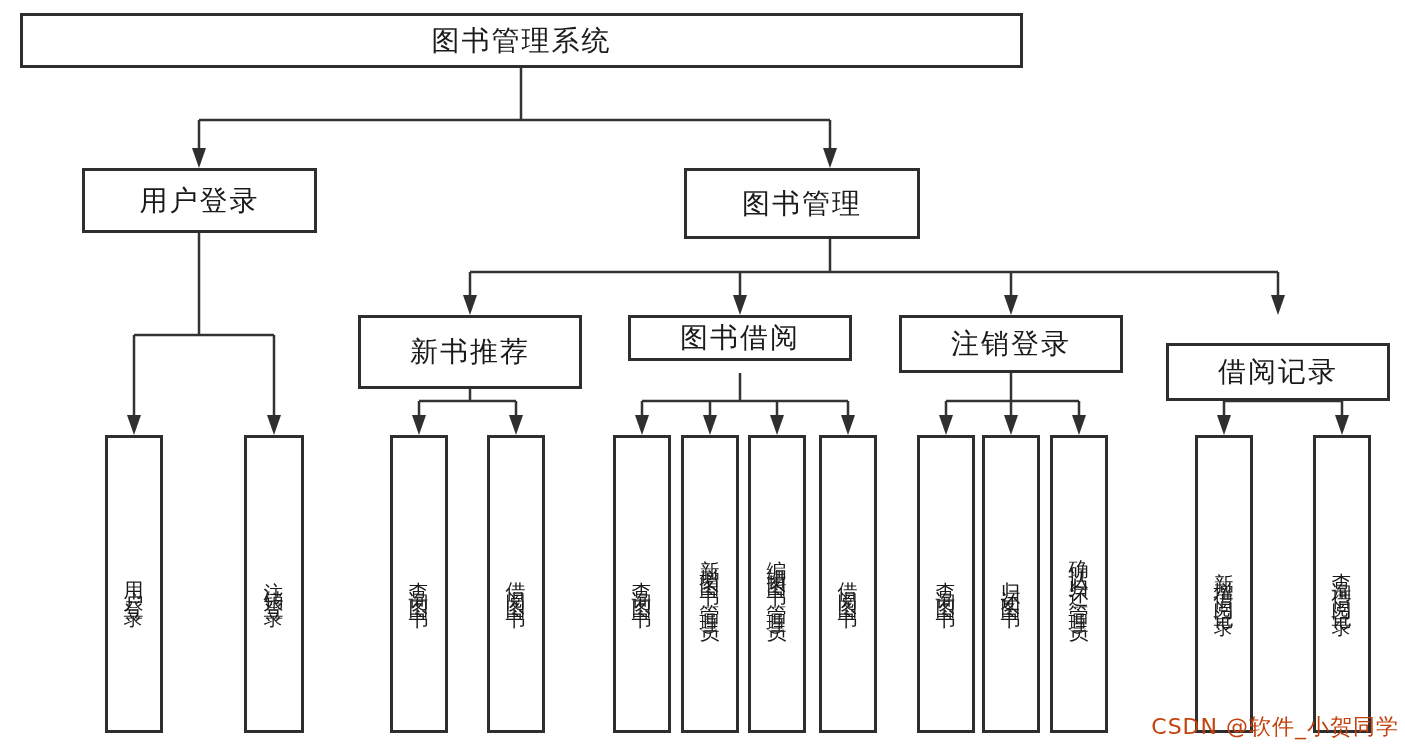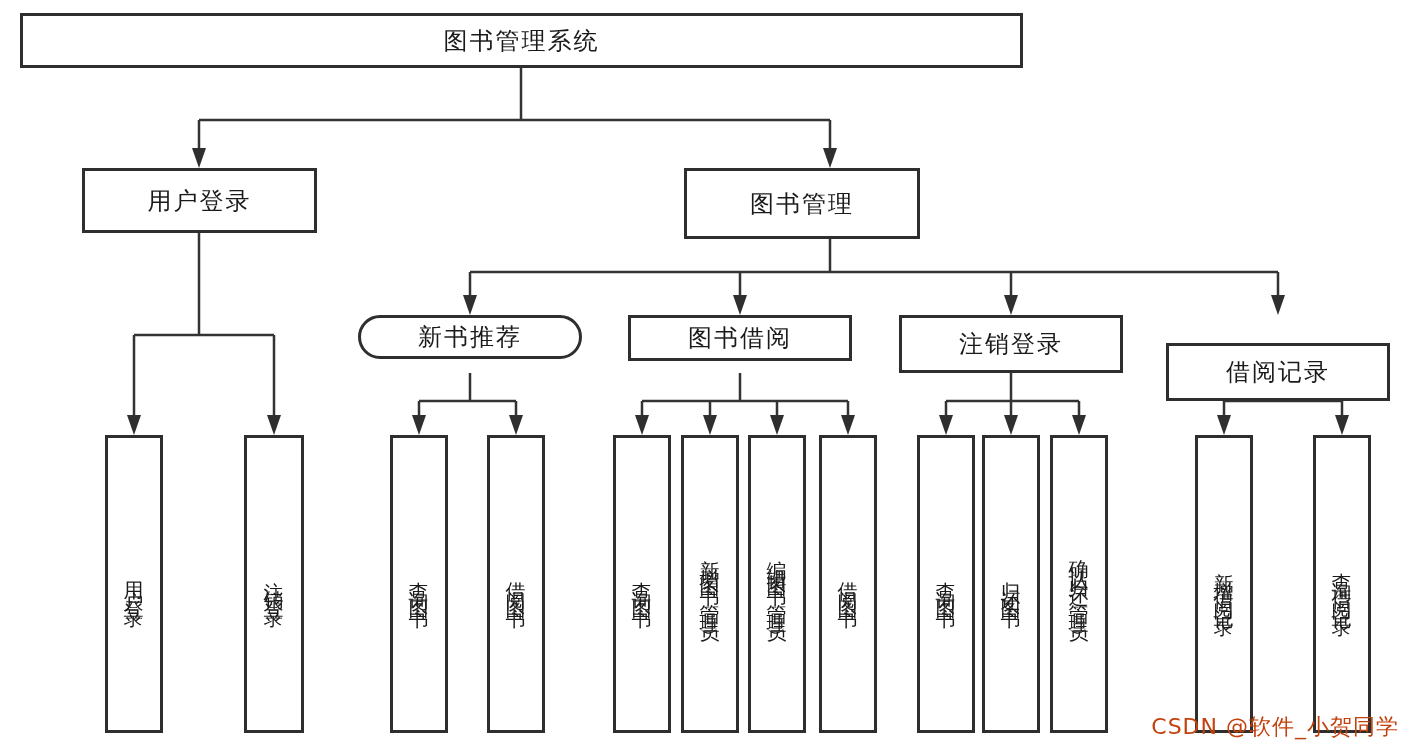--- a/index.html
+++ b/index.html
@@ -16,21 +16,21 @@
   .node {
     position: absolute;
     box-sizing: border-box;
     background: #ffffff;
     border: 3px solid #2e2e2e;
     display: flex;
     align-items: center;
     justify-content: center;
     color: #1a1a1a;
   }
-  .h-node { font-size: 24px; letter-spacing: 2px; white-space: nowrap; text-align: right; }
+  .h-node { font-size: 28px; letter-spacing: 2px; white-space: nowrap; text-align: right; }
   .v-node .v-label {
     writing-mode: vertical-rl;
     text-orientation: mixed;
     font-size: 20px;
     letter-spacing: 9px;
     line-height: 1;
     white-space: nowrap;
   }
   .watermark {
     position: absolute;
@@ -84,21 +84,21 @@
     <span>图书管理系统</span>
   </div>
 
   <div class="node h-node" style="left:82px; top:168px; width:235px; height:65px;">
     <span>用户登录</span>
   </div>
   <div class="node h-node" style="left:684px; top:168px; width:236px; height:71px;">
     <span>图书管理</span>
   </div>
 
-  <div class="node h-node" style="left:358px; top:315px; width:224px; height:44px;border-radius:26px;">
+  <div class="node h-node" style="left:358px; top:315px; width:224px; height:74px;">
     <span>新书推荐</span>
   </div>
   <div class="node h-node" style="left:628px; top:315px; width:224px; height:46px;">
     <span>图书借阅</span>
   </div>
   <div class="node h-node" style="left:899px; top:315px; width:224px; height:58px;">
     <span>注销登录</span>
   </div>
   <div class="node h-node" style="left:1166px; top:315px; width:224px; height:58px;margin-top:28px;">
     <span>借阅记录</span>

